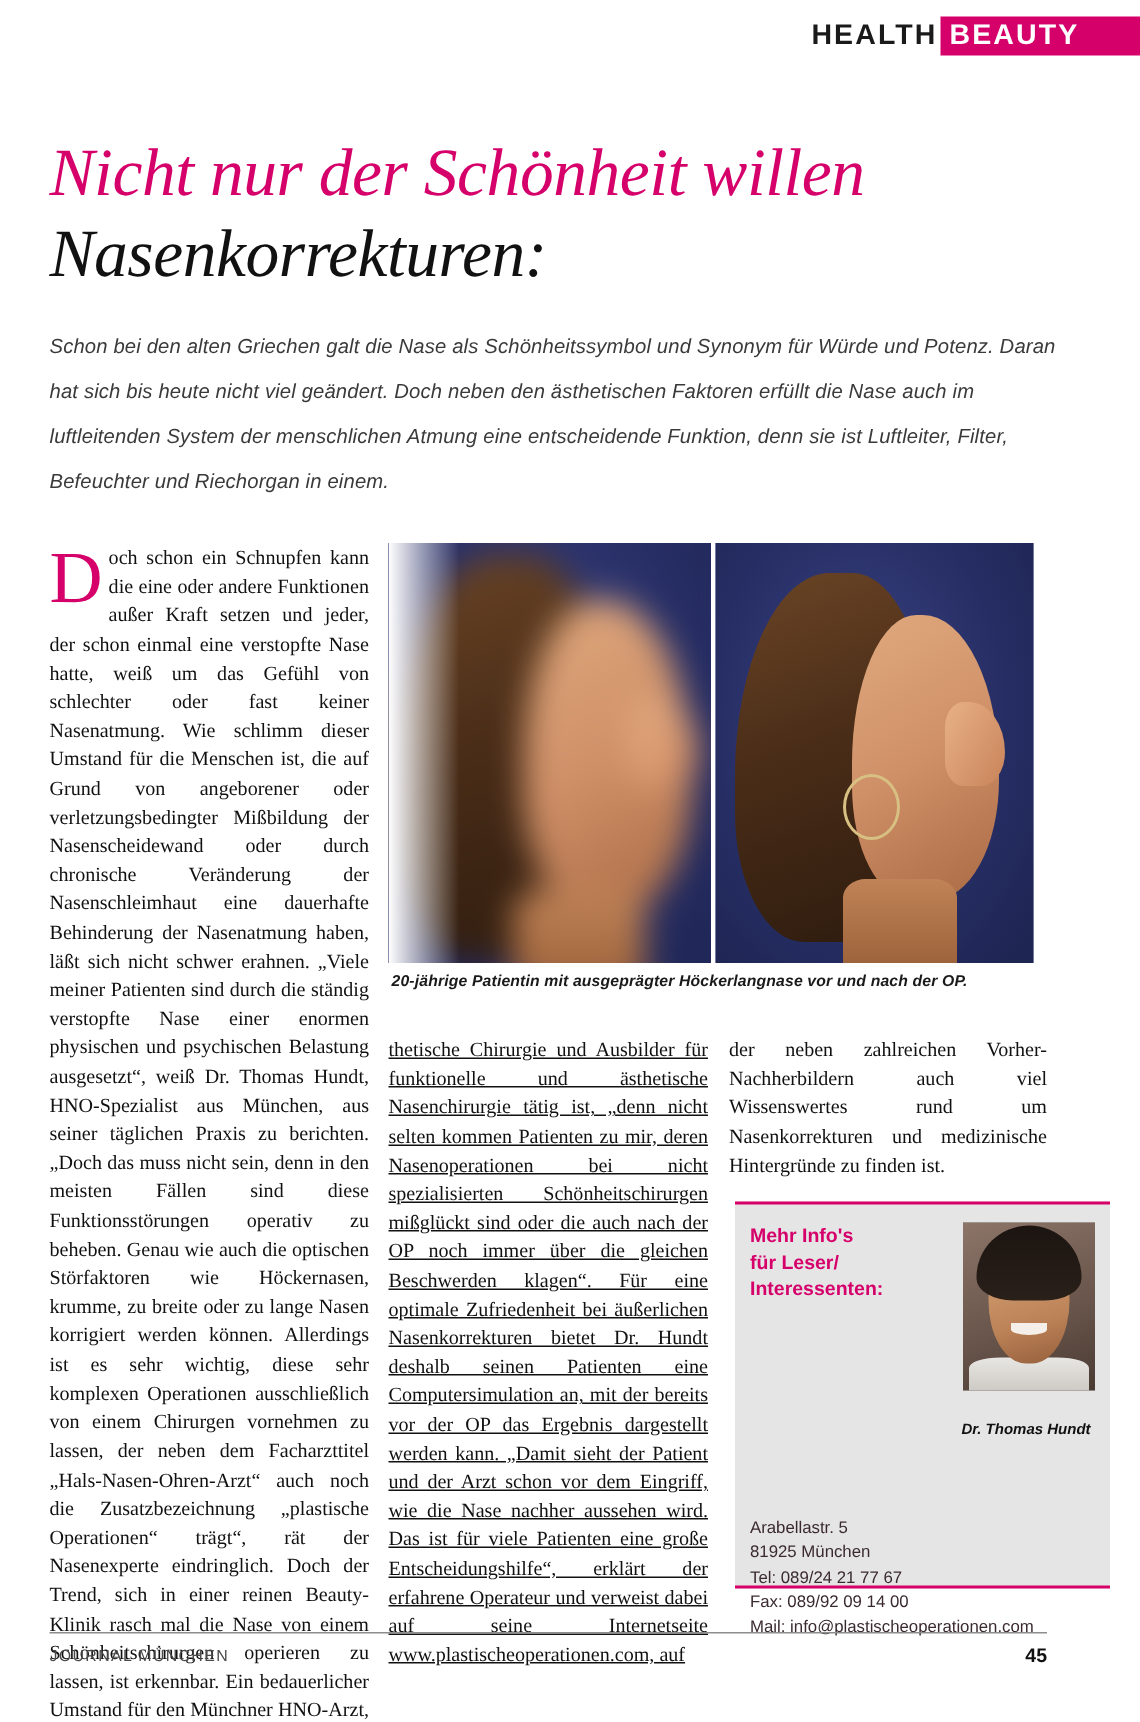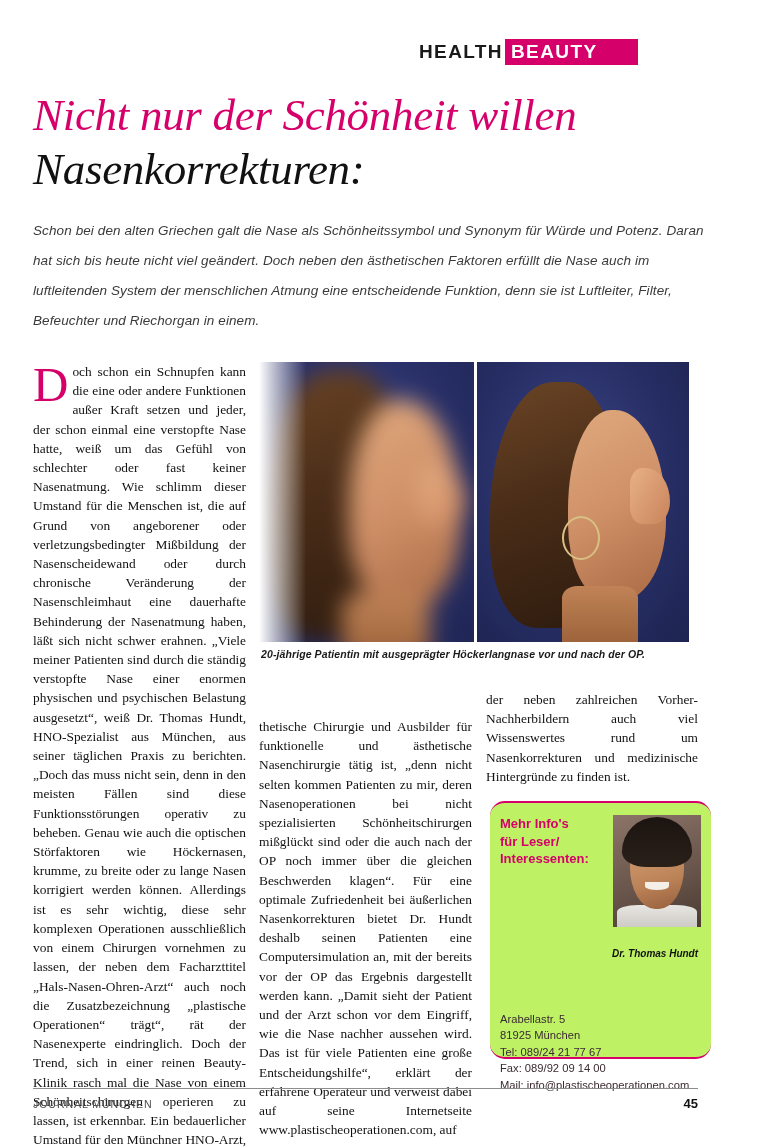--- a/index.html
+++ b/index.html
@@ -11,23 +11,23 @@
     width: 760px;
     height: 1148px;
     position: relative;
     font-family: "Liberation Serif", serif;
     overflow: hidden;
   }
 
   
   #masthead {
     position: absolute;
-    top: 39px;
+    top: 11px;
     left: 0;
-    width: 638px;
+    width: 760px;
     height: 26px;
   }
   #masthead .health {
     position: absolute;
     right: 135px;
     top: 0;
     height: 26px;
     line-height: 26px;
     font-family: "Liberation Sans", sans-serif;
     font-size: 19px;
@@ -183,44 +183,43 @@
     position: absolute;
     width: 213px;
     font-family: "Liberation Serif", serif;
     font-size: 13.4px;
     line-height: 19.2px;
     text-align: justify;
     color: #111111;
     hyphens: manual;
   }
   #col1 { left: 33px;  top: 362px; }
-  #col2 { left: 259px; top: 717px; }
+  #col2 { left: 259px; top: 690px; text-decoration: underline; }
   #col3 { left: 486px; top: 690px; width: 212px; }
 
   #col1 .dropcap {
     float: left;
     font-family: "Liberation Serif", serif;
     font-size: 49px;
     line-height: 40px;
     color: #d6006b;
     padding: 2px 4px 0 0;
     margin-top: 1px;
   }
 
   
   #infobox {
     position: absolute;
     left: 490px;
     top: 801px;
-    width: 221px;
+    width: 250px;
     height: 254px;
-    background: #bef264;
+    background: #e5e5e5;
     border-top: 2.5px solid #d6006b;
     border-bottom: 2.5px solid #d6006b;
-    border-radius: 15px;
   }
   #infobox .ib-inner {
     position: absolute;
     inset: 0;
     padding: 12px 10px 8px 10px;
   }
   #infobox .ib-headline {
     font-family: "Liberation Sans", sans-serif;
     font-weight: 700;
     font-size: 13px;

